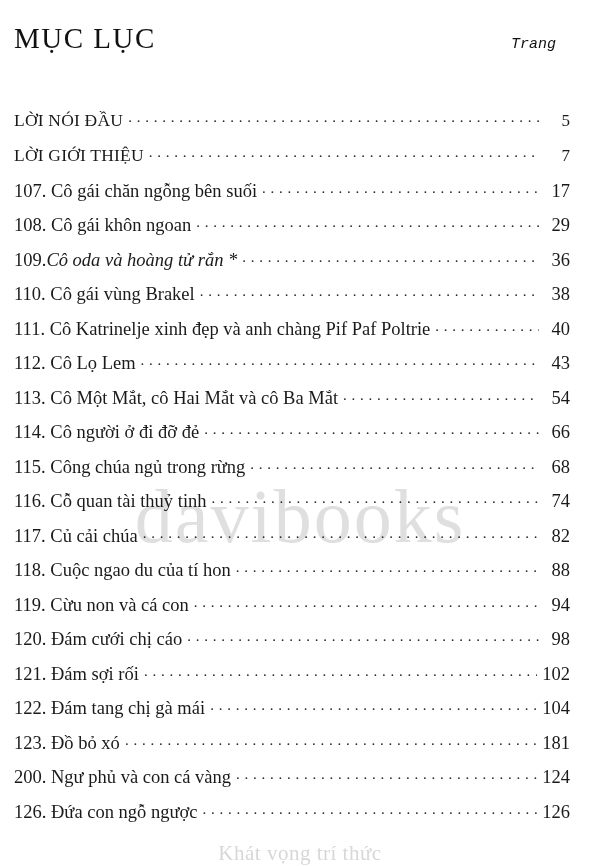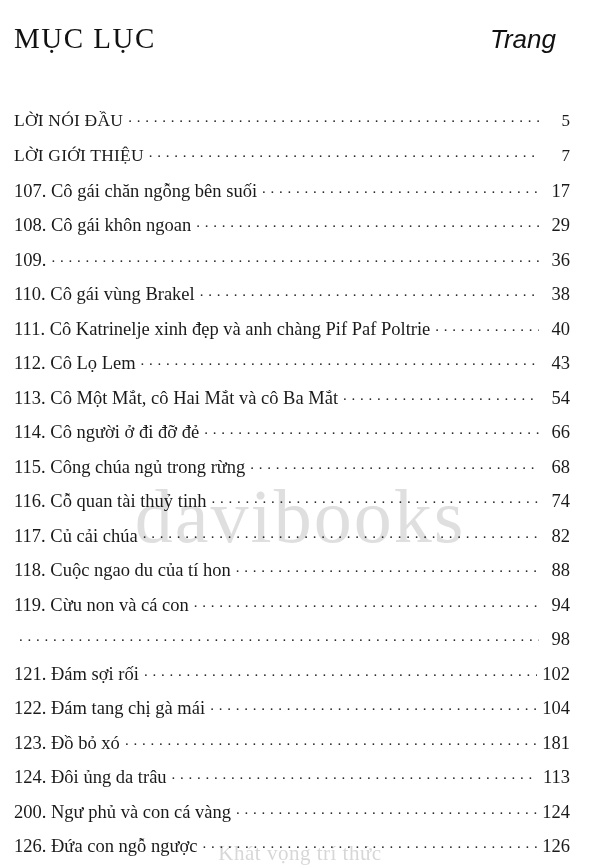--- a/index.html
+++ b/index.html
@@ -31,23 +31,23 @@
     justify-content: space-between;
     margin-bottom: 54px;
   }
   .toc-title {
     font-size: 29px;
     letter-spacing: 1.5px;
     font-family: "Liberation Serif", serif;
     color: #111;
   }
   .toc-pagelabel {
-    font-size: 26px;
+    font-size: 15px;
     font-style: italic;
-    font-family: Liberation Sans, sans-serif;
+    font-family: Liberation Mono, monospace;
     color: #111;
     padding-right: 14px;
   }
 
   
   .toc-list {
     position: relative;
     z-index: 3;
   }
   .toc-row {
@@ -156,20 +156,21 @@
     </div>
 
     <div class="toc-row">
       <span class="toc-label">108. Cô gái khôn ngoan</span>
       <span class="dots"></span>
       <span class="toc-page">29</span>
     </div>
 
     <div class="toc-row">
       <span class="toc-label">109. </span>
+      <span class="toc-label italic">Cô oda và hoàng tử rắn *</span>
       <span class="dots"></span>
       <span class="toc-page">36</span>
     </div>
 
     <div class="toc-row">
       <span class="toc-label">110. Cô gái vùng Brakel</span>
       <span class="dots"></span>
       <span class="toc-page">38</span>
     </div>
 
@@ -221,20 +222,21 @@
       <span class="toc-page">88</span>
     </div>
 
     <div class="toc-row">
       <span class="toc-label">119. Cừu non và cá con</span>
       <span class="dots"></span>
       <span class="toc-page">94</span>
     </div>
 
     <div class="toc-row">
+      <span class="toc-label">120. Đám cưới chị cáo</span>
       <span class="dots"></span>
       <span class="toc-page">98</span>
     </div>
 
     <div class="toc-row">
       <span class="toc-label">121. Đám sợi rối</span>
       <span class="dots"></span>
       <span class="toc-page">102</span>
     </div>
 
@@ -243,25 +245,20 @@
       <span class="dots"></span>
       <span class="toc-page">104</span>
     </div>
 
     <div class="toc-row">
       <span class="toc-label">123. Đồ bỏ xó</span>
       <span class="dots"></span>
       <span class="toc-page">181</span>
     </div>
 
-    <div class="toc-row">
-      <span class="toc-label">124. Đôi ủng da trâu</span>
-      <span class="dots"></span>
-      <span class="toc-page">113</span>
-    </div>
 
     <div class="toc-row">
       <span class="toc-label">200. Ngư phủ và con cá vàng</span>
       <span class="dots"></span>
       <span class="toc-page">124</span>
     </div>
 
     <div class="toc-row">
       <span class="toc-label">126. Đứa con ngỗ ngược</span>
       <span class="dots"></span>

